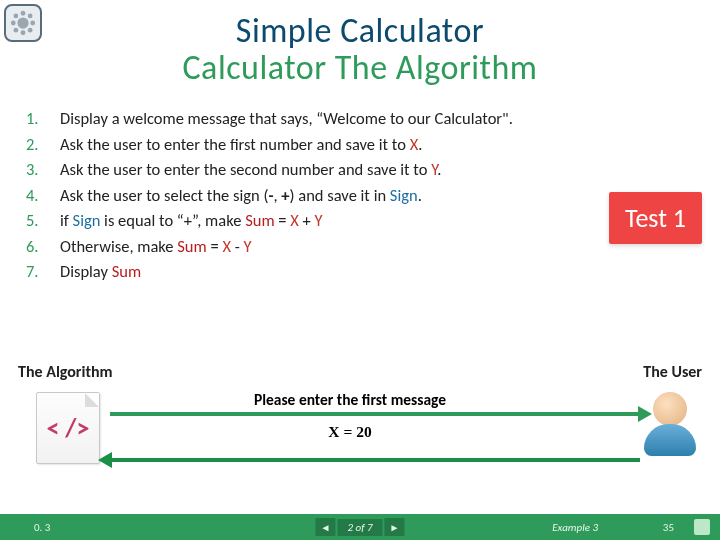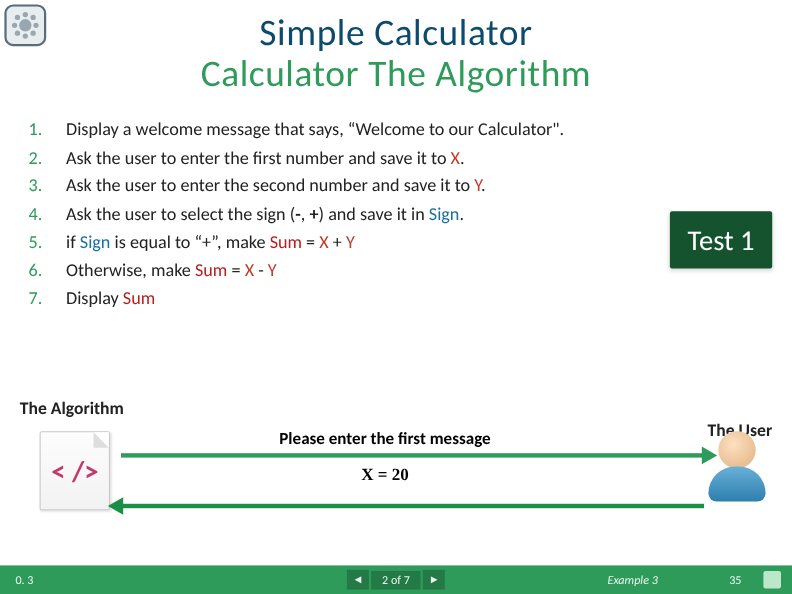--- a/index.html
+++ b/index.html
@@ -36,31 +36,31 @@
   }
   .steps ol { list-style: none; }
   .steps li { line-height: 1.55; display: flex; }
   .steps .num { color: #2e9b5a; width: 34px; flex-shrink: 0; }
   .v-x { color: #c0392b; }
   .v-y { color: #c0392b; }
   .v-sign { color: #1a6fa0; }
   .v-sum { color: #b91c1c; }
   .badge-test {
     position: absolute; right: 18px; top: 192px;
-    background: #14532d; color: #fff;
+    background: #ef4444; color: #fff;
     font-size: 26px; font-weight: 400;
     padding: 10px 16px;
     border-radius: 2px;
     box-shadow: 0 2px 4px rgba(0,0,0,0.15);
   }
   .section-label {
     position: absolute; font-weight: bold; font-size: 16px; color: #222;
   }
   .label-algo { left: 18px; top: 362px; }
-  .label-user { right: 18px; top: 362px; margin-top: 20px; }
+  .label-user { right: 18px; top: 362px; }
   .io-area {
     position: absolute; left: 50px; right: 70px; top: 386px;
   }
   .io-line { text-align: center; font-weight: bold; font-size: 15.5px; margin: 4px 0; }
   .io-resp { margin-top: 14px; font-family: Liberation Serif, serif; }
   .arrow-r, .arrow-l {
     height: 4px; position: absolute;
     left: 110px; right: 80px;
   }
   .arrow-r { top: 412px; background: #2e9b5a; }
@@ -100,34 +100,34 @@
   .icon-user .body {
     width: 52px; height: 32px;
     background: linear-gradient(#6ab0d8,#2d7fae);
     border-radius: 26px 26px 8px 8px;
     margin: -2px auto 0;
   }
   .footer {
     position: absolute; left: 0; right: 0; bottom: 0;
     height: 26px; background: #2e9b5a;
     display: flex; align-items: center;
-    color: #e8f5ec; font-size: 11px;
+    color: #e8f5ec; font-size: 11px; padding-left: 20px;
   }
   .footer .ver { padding-left: 14px; }
   .footer .nav {
     position: absolute; left: 50%; transform: translateX(-50%);
     display: flex; align-items: center; gap: 2px;
   }
   .footer .nav button {
     background: #237a46; border: none; color: #e8f5ec;
     width: 20px; height: 18px; font-size: 10px; cursor: pointer;
     display: flex; align-items: center; justify-content: center;
   }
   .footer .nav .pg {
-    background: #237a46; padding: 2px 10px; font-size: 11px;
+    background: #237a46; padding: 2px 10px; font-size: 11px; font-style: italic;
   }
   .footer .ex { position: absolute; right: 122px; font-style: italic; }
   .footer .pgnum { position: absolute; right: 46px; }
   .footer .exit {
     position: absolute; right: 10px;
     width: 16px; height: 16px; background: #bde7c9;
     border-radius: 2px; cursor: pointer;
     display:flex;align-items:center;justify-content:center;
     color:#2e9b5a;font-size:11px;font-weight:bold;
   }

